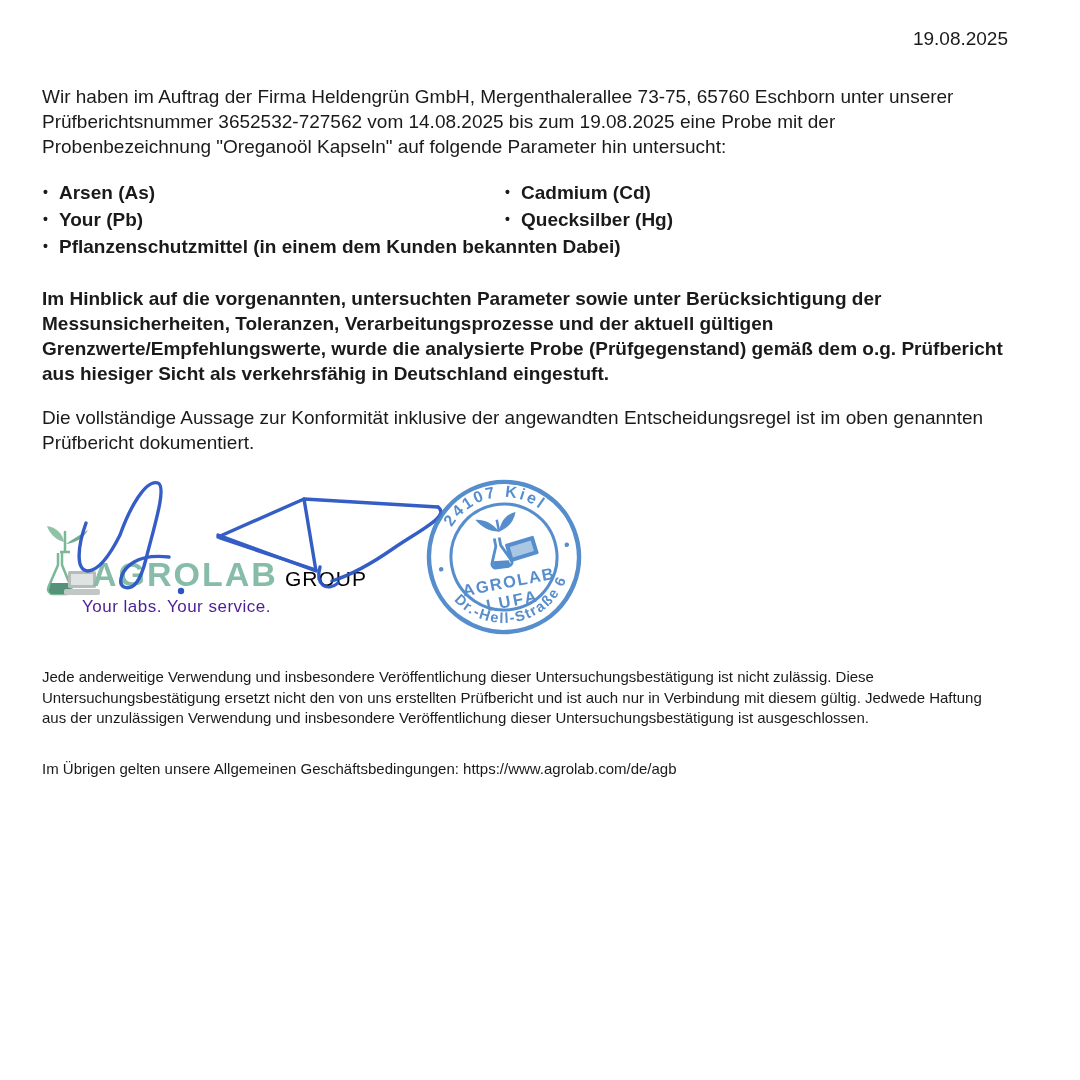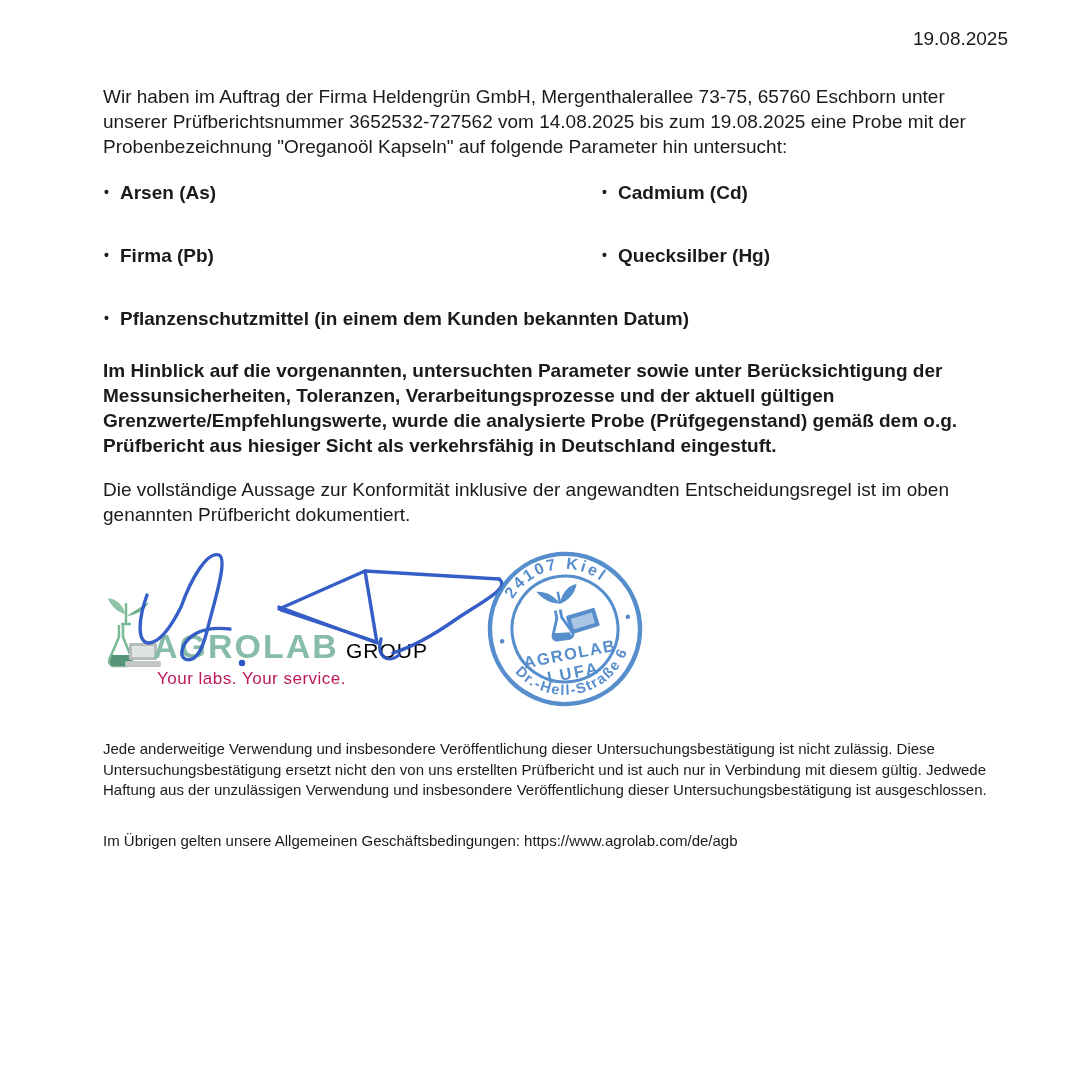--- a/index.html
+++ b/index.html
@@ -4,21 +4,21 @@
 <style>
   html,body{margin:0;padding:0;background:#ffffff;}
   .page{
     position:relative;
     width:1080px;height:855px;
     background:#ffffff;
     font-family:"Liberation Sans","DejaVu Sans",sans-serif;
     color:#1a1a1a;
     overflow:hidden;
     box-sizing:border-box;
-    padding:28px 72px 0 103px;
+    padding:28px 72px 0 42px;
   }
   .date{
     text-align:right;
     font-size:19px;
     line-height:22px;
   }
   .title{
     margin-top:38px;
     text-align:center;
     font-size:22px;
@@ -32,21 +32,20 @@
     line-height:25px;
   }
   .intro{margin-top:34px;}
   .bullets{
     margin-top:20px;
     display:grid;
     grid-template-columns:462px 1fr;
     font-weight:bold;
     font-size:19px;
     line-height:27px;
-    gap:36px;
   }
   .bullet-item{position:relative;padding-left:17px;}
   .bullet-item::before{
     content:"\2022";
     position:absolute;left:1px;top:0;
     font-size:14px;line-height:27px;
   }
   .bullet-full{grid-column:1 / span 2;}
   .conclusion{margin-top:26px;font-weight:bold;}
   .conformity{margin-top:17px;}
@@ -59,22 +58,22 @@
   }
   .logo-name{
     font-size:34px;font-weight:bold;letter-spacing:2px;
     color:#87bda8;
   }
   .logo-suffix{
     font-size:21px;letter-spacing:1px;margin-left:7px;
     color:#000000;
   }
   .logo-tagline{
-    position:absolute;left:54px;top:118px;
-    font-size:17px;color:#be185d;letter-spacing:0.5px;
+    position:absolute;left:40px;top:118px;
+    font-size:17px;color:#4c1d95;letter-spacing:0.5px;
   }
   .signature-svg{position:absolute;left:28px;top:-2px;}
   .stamp-svg{position:absolute;left:380px;top:-4px;}
 
   .contact{
     margin-top:6px;
     margin-left:15px;
     font-size:19px;
     font-weight:bold;
     line-height:23.5px;
@@ -94,23 +93,23 @@
 <div class="page">
 
   <div class="date">19.08.2025</div>
 
 
   <p class="para intro">Wir haben im Auftrag der Firma Heldengrün GmbH, Mergenthalerallee 73-75, 65760 Eschborn unter unserer Prüfberichtsnummer 3652532-727562 vom 14.08.2025 bis zum 19.08.2025 eine Probe mit der Probenbezeichnung "Oreganoöl Kapseln" auf folgende Parameter hin untersucht:</p>
 
   <div class="bullets">
     <div class="bullet-item">Arsen (As)</div>
     <div class="bullet-item">Cadmium (Cd)</div>
-    <div class="bullet-item">Firma (Pb)</div>
+    <div class="bullet-item">Your (Pb)</div>
     <div class="bullet-item">Quecksilber (Hg)</div>
-    <div class="bullet-item bullet-full">Pflanzenschutzmittel (in einem dem Kunden bekannten Datum)</div>
+    <div class="bullet-item bullet-full">Pflanzenschutzmittel (in einem dem Kunden bekannten Dabei)</div>
   </div>
 
   <p class="para conclusion">Im Hinblick auf die vorgenannten, untersuchten Parameter sowie unter Berücksichtigung der Messunsicherheiten, Toleranzen, Verarbeitungsprozesse und der aktuell gültigen Grenzwerte/Empfehlungswerte, wurde die analysierte Probe (Prüfgegenstand) gemäß dem o.g. Prüfbericht aus hiesiger Sicht als verkehrsfähig in Deutschland eingestuft.</p>
 
   <p class="para conformity">Die vollständige Aussage zur Konformität inklusive der angewandten Entscheidungsregel ist im oben genannten Prüfbericht dokumentiert.</p>
 
   <div class="sig-block">
 
     <svg class="logo-icon" width="64" height="80" viewBox="0 0 64 80">
       <g fill="none" stroke="#7ab896" stroke-width="2.5" stroke-linecap="round">

